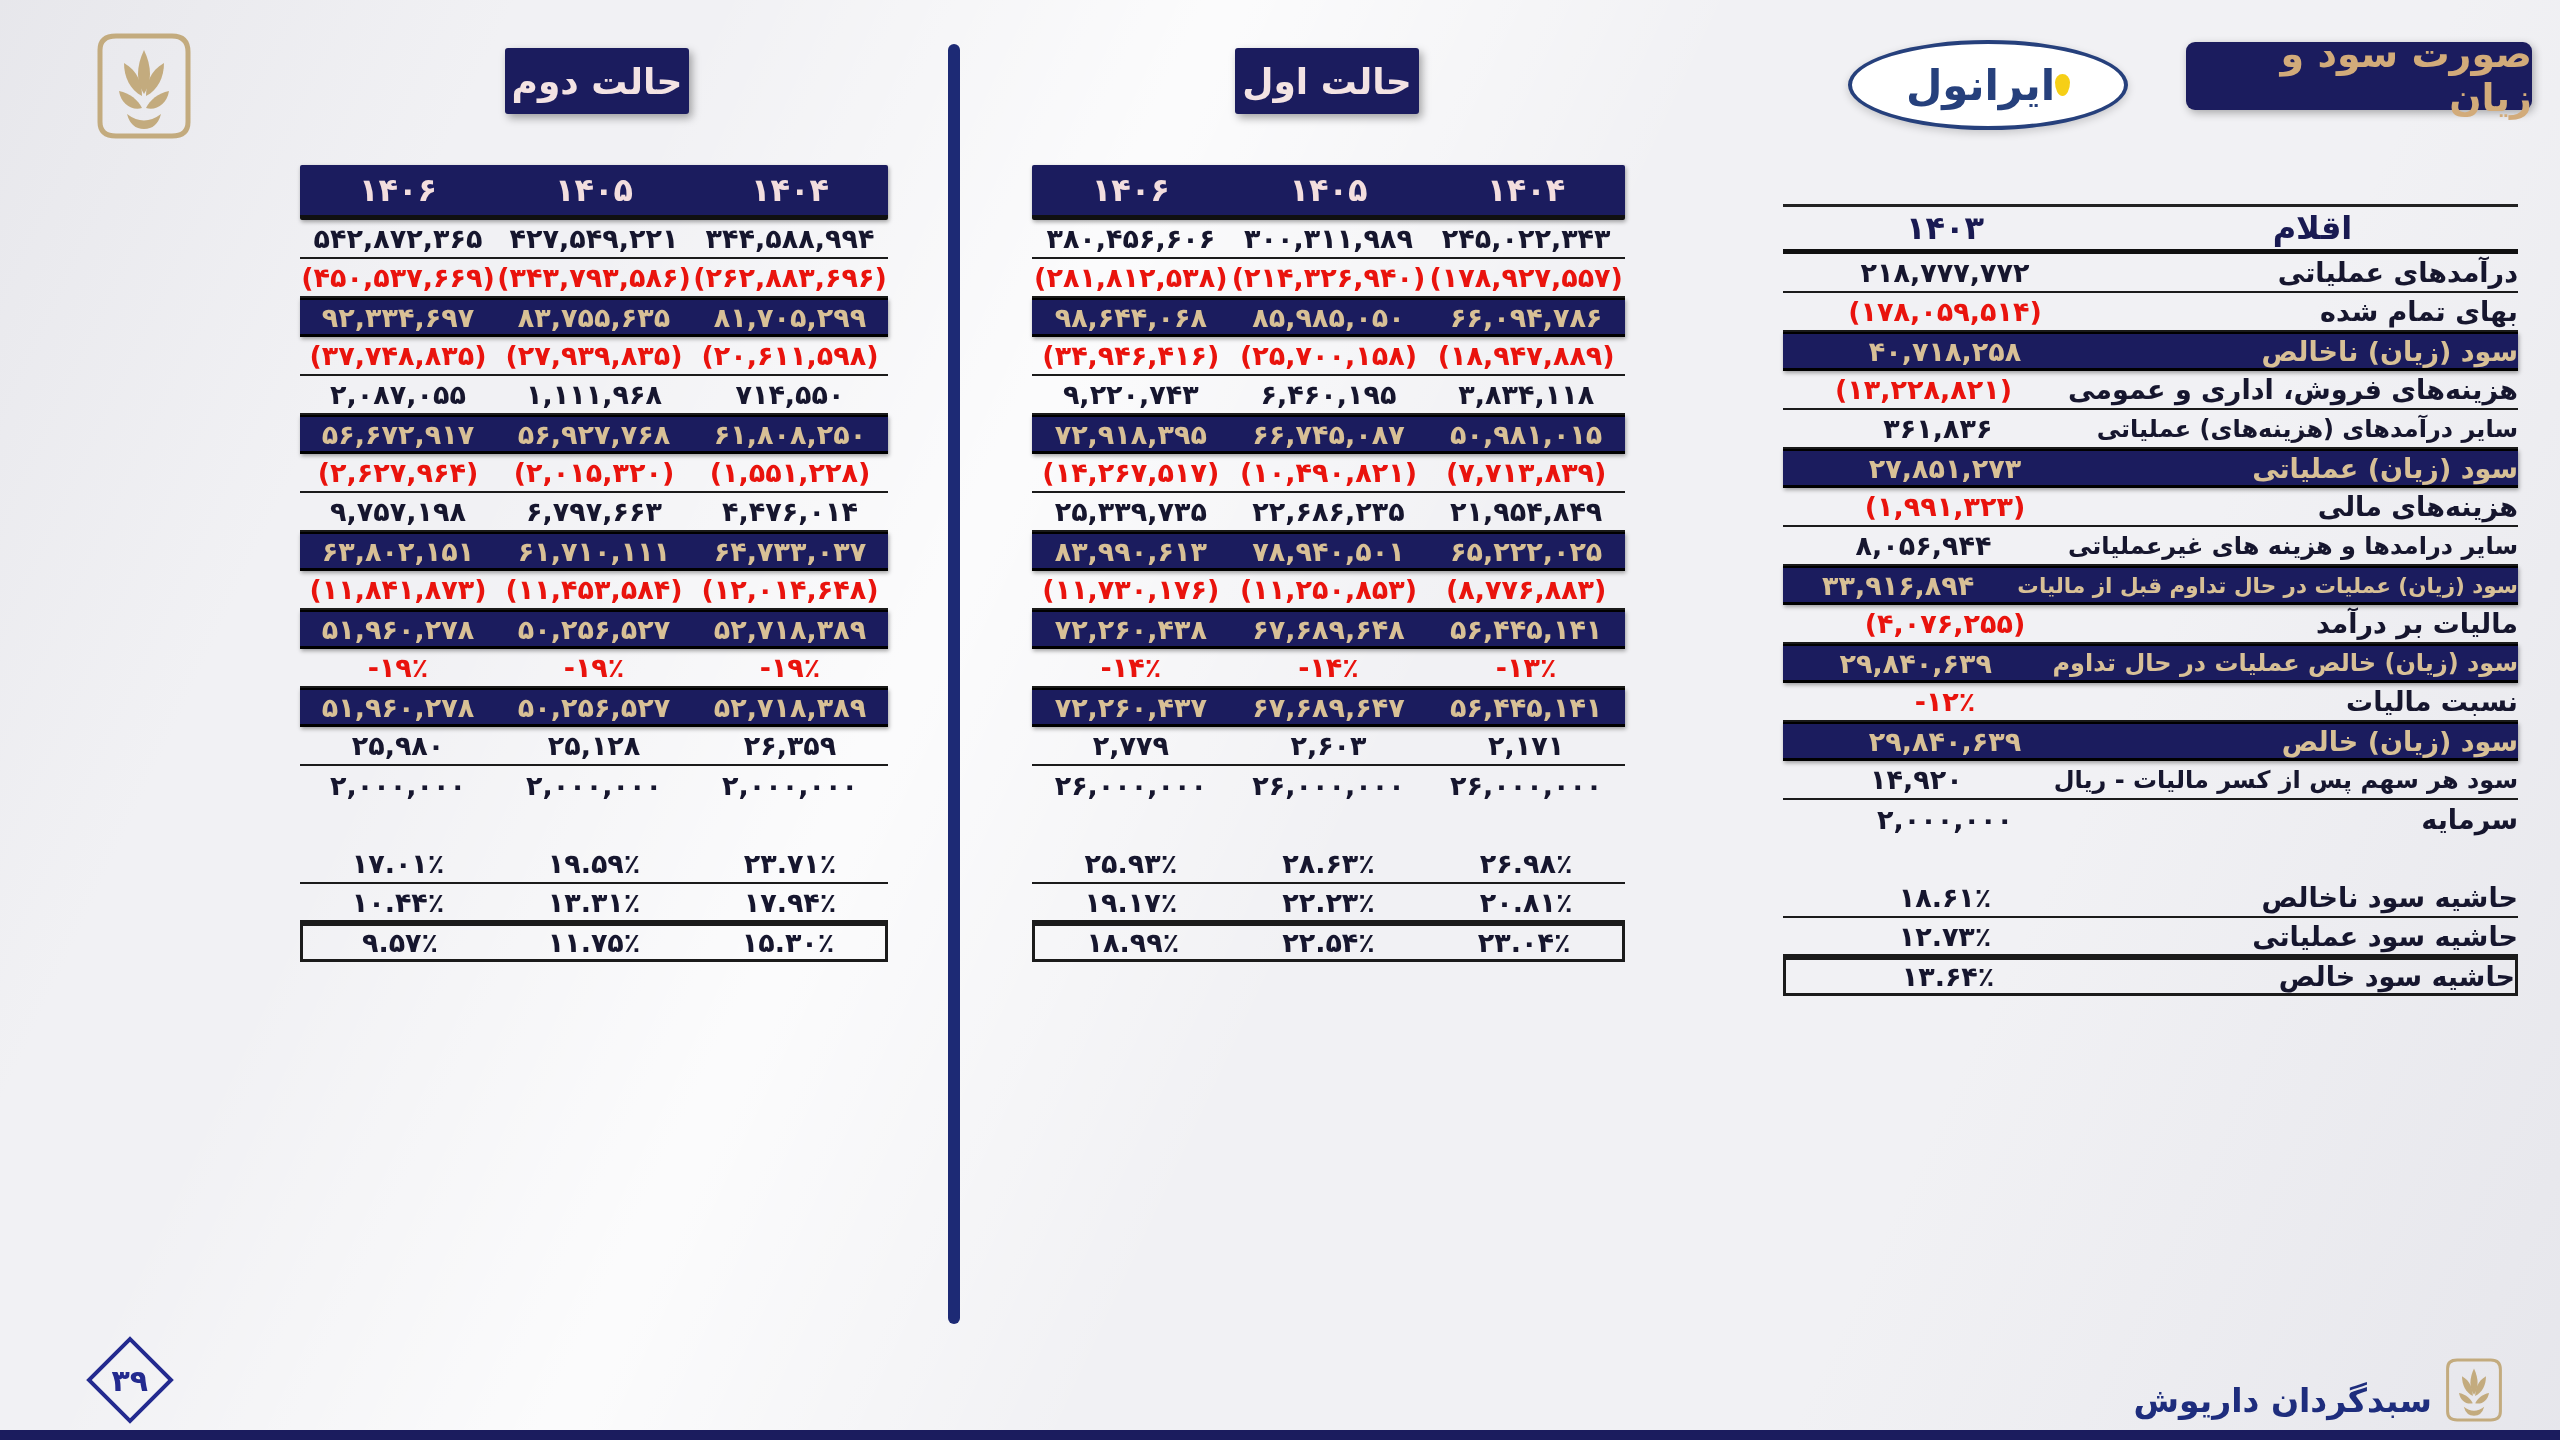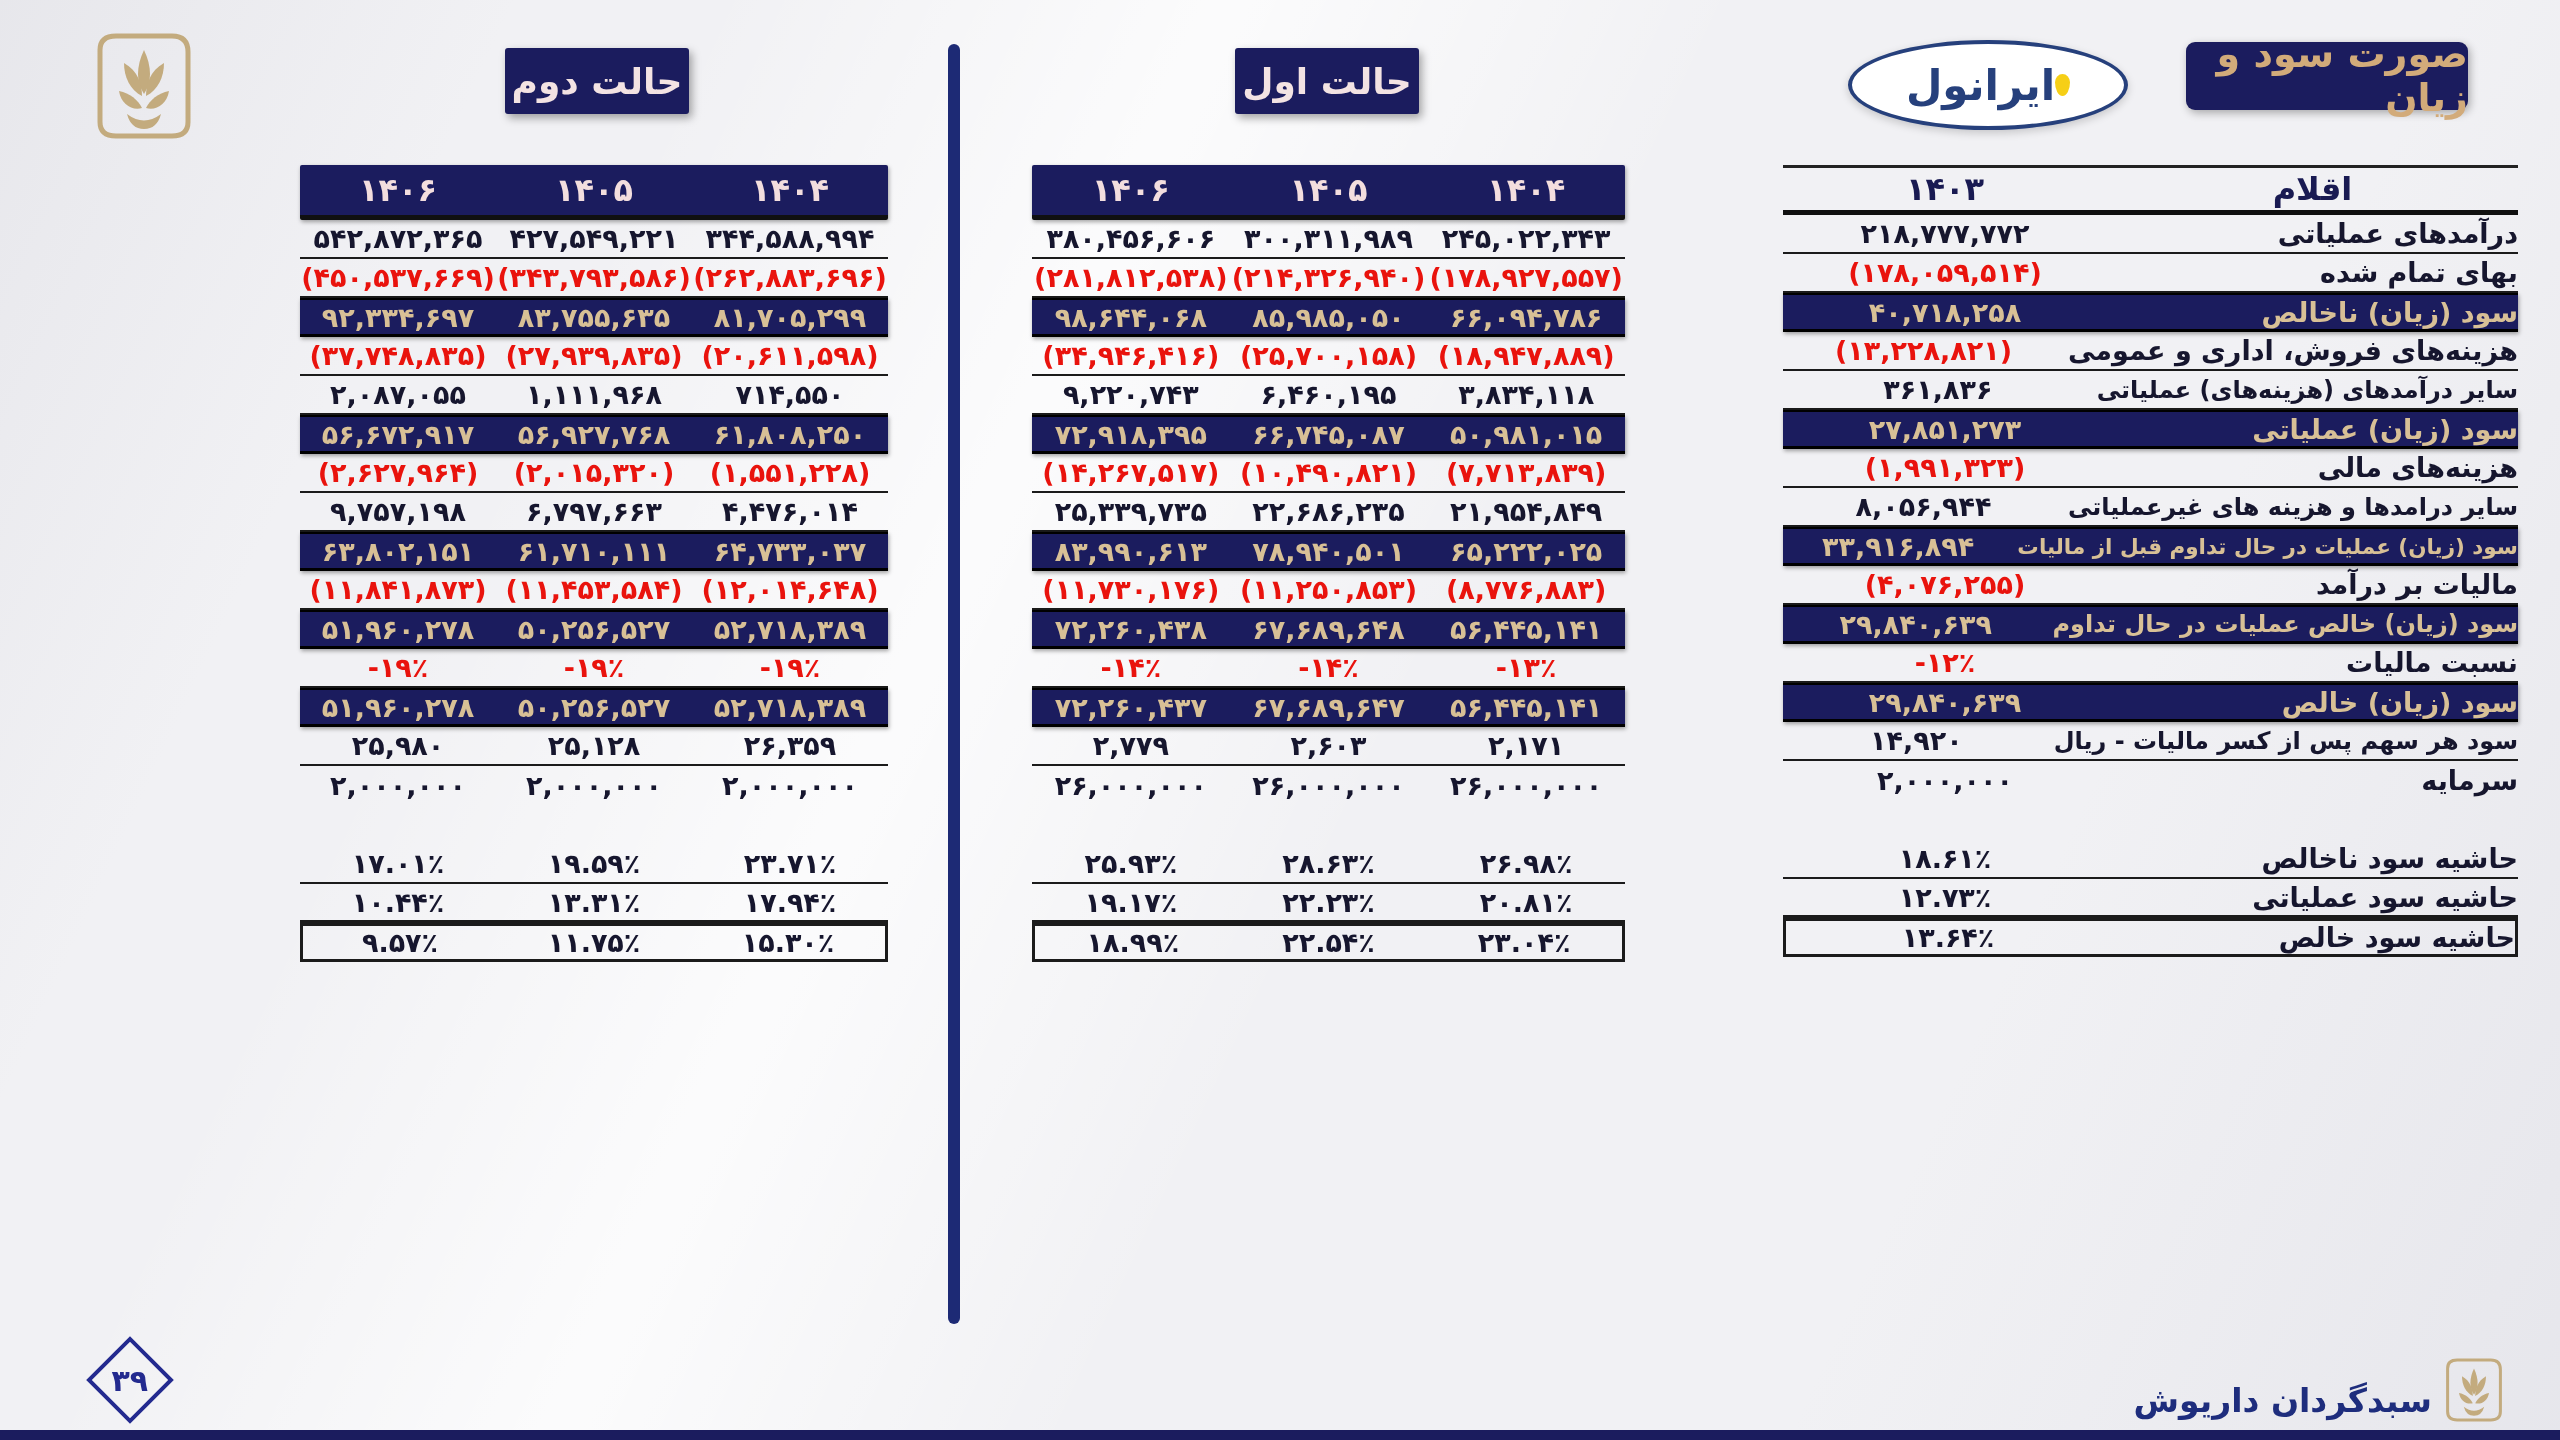--- a/index.html
+++ b/index.html
@@ -11,21 +11,21 @@
   body::before{
     content:"";position:absolute;inset:0;pointer-events:none;
     background:
       linear-gradient(115deg, rgba(255,255,255,0) 22%, rgba(255,255,255,.75) 38%, rgba(255,255,255,0) 54%),
       linear-gradient(115deg, rgba(208,208,216,.30) 0%, rgba(255,255,255,0) 16%),
       linear-gradient(295deg, rgba(210,210,220,.35) 0%, rgba(255,255,255,0) 24%);
   }
 
   
   .title-box{
-    position:absolute;left:2186px;top:42px;width:282px;height:68px;
+    position:absolute;left:2186px;top:42px;width:346px;height:68px;
     background:#1b1c5e;border-radius:9px;display:flex;align-items:center;justify-content:center;
     color:#d2ab7a;font-size:38px;font-weight:bold;direction:rtl;
     box-shadow:2px 3px 8px rgba(0,0,0,.30);
   }
   .iranol{
     position:absolute;left:1848px;top:40px;width:272px;height:82px;
     background:#ffffff;border:4px solid #26407c;border-radius:50%;
     display:flex;align-items:center;justify-content:center;gap:0;
     color:#26407c;font-weight:800;font-size:42px;direction:rtl;
     box-shadow:0 3px 8px rgba(0,0,0,.18);
@@ -44,21 +44,21 @@
   #mode2{left:505px;}
   #mode1{left:1235px;}
   .divider{
     position:absolute;left:948px;top:44px;width:12px;height:1280px;
     background:#1d2a75;border-radius:6px;
   }
   .emblem-tl{position:absolute;left:92px;top:30px;width:104px;height:112px;}
 
   
   .table{position:absolute;top:165px;}
-  #items-table{left:1783px;width:735px;}
+  #items-table{left:1783px;width:735px;margin-top:39px;}
   #s1-table{left:1032px;width:593px;}
   #s2-table{left:300px;width:588px;}
 
   .items-header{
     height:50px;display:flex;align-items:center;
     border-top:3px solid #222;border-bottom:5px solid #101010;box-sizing:border-box;
   }
   .items-header .ih-year{width:324px;text-align:center;font-size:32px;font-weight:bold;color:#191a52;direction:ltr;}
   .items-header .ih-label{flex:1;text-align:center;font-size:32px;font-weight:bold;color:#191a52;direction:rtl;}
 

